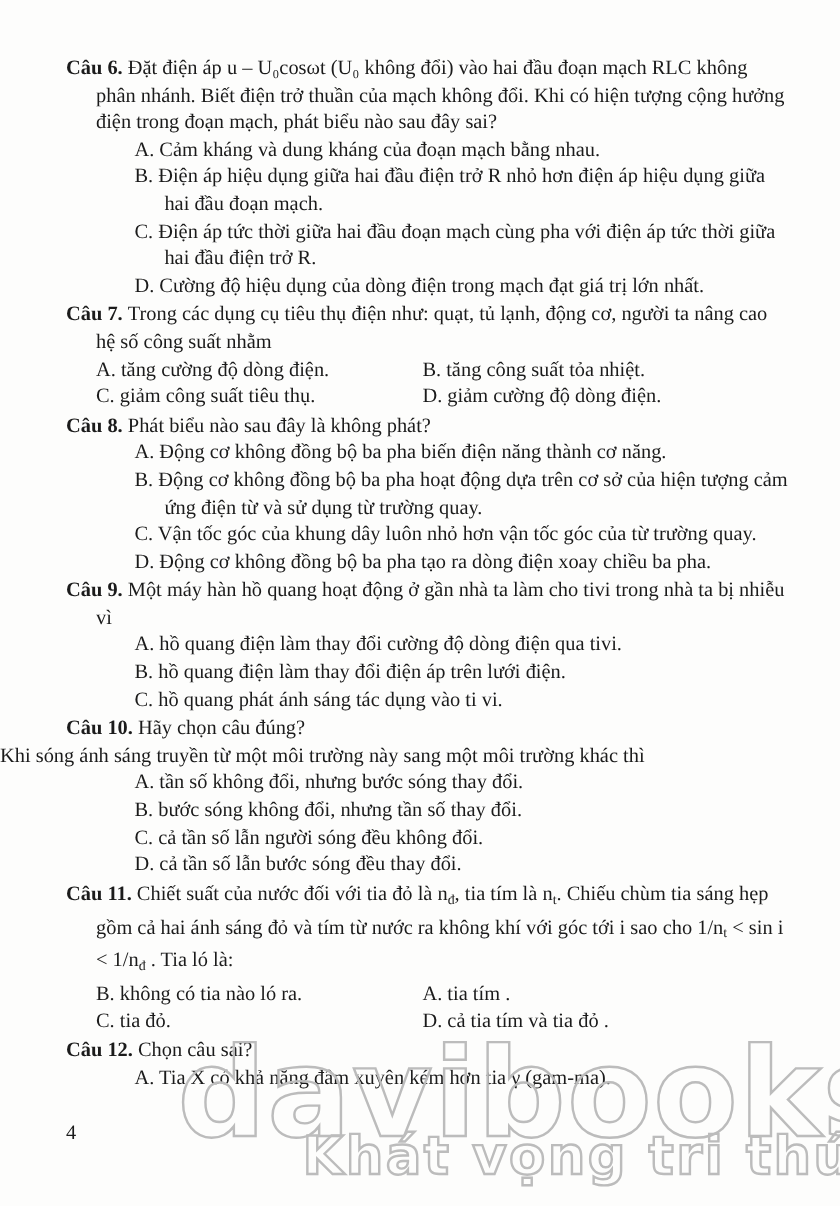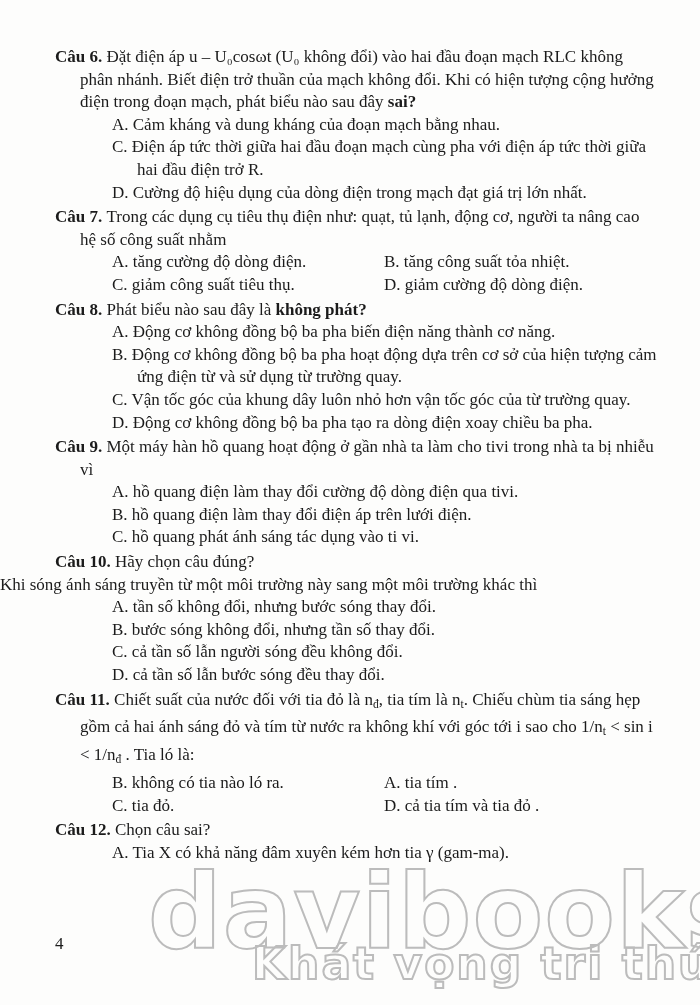--- a/index.html
+++ b/index.html
@@ -16,24 +16,24 @@
     top: 44px; left: 0; right: 42px;
   }
   .q { font-size: 17px; line-height: 22.6px; margin-top: 2px; }
   .q-stem { padding-left: 80px; text-indent: -25px; }
   .q-label { font-weight: bold; }
   .q-intro { }
   .opt-list .opt { padding-left: 105px; text-indent: -25px; margin-left: 32px; }
   .opt-grid {
     display: grid;
     grid-template-columns: 272px auto;
-    padding-left: 112px;
+    padding-left: 80px;
   }
   .opt-grid .opt { padding-right: 6px; }
-  .b { font-weight: bold; }
+  .b { font-weight: normal; }
   .sub { font-size: 0.68em; vertical-align: -0.28em; letter-spacing: 0; }
   .page-number {
     position: absolute;
     left: 55px; top: 934px;
     font-size: 17px;
   }
   .watermark {
     position: absolute;
     color: rgba(255,255,255,0);
     -webkit-text-stroke: 2px #bcbcbc;
@@ -55,20 +55,21 @@
   }
 </style>
 </head>
 <body>
 
 <div class="content">
     <div class="q">
       <div class="q-stem"><span class="q-label">Câu 6. </span><span>Đặt điện áp u – U₀cosωt (U₀ không đổi) vào hai đầu đoạn mạch RLC không phân nhánh. Biết điện trở thuần của mạch không đổi. Khi có hiện tượng cộng hưởng điện trong đoạn mạch, phát biểu nào sau đây </span><span class="b">sai?</span></div>
       <div class="opt-list">
         <div class="opt"><span>A. Cảm kháng và dung kháng của đoạn mạch bằng nhau.</span></div>
+        <div class="opt"><span>B. Điện áp hiệu dụng giữa hai đầu điện trở R nhỏ hơn điện áp hiệu dụng giữa hai đầu đoạn mạch.</span></div>
         <div class="opt"><span>C. Điện áp tức thời giữa hai đầu đoạn mạch cùng pha với điện áp tức thời giữa hai đầu điện trở R.</span></div>
         <div class="opt"><span>D. Cường độ hiệu dụng của dòng điện trong mạch đạt giá trị lớn nhất.</span></div>
       </div>
     </div>
     <div class="q">
       <div class="q-stem"><span class="q-label">Câu 7. </span><span>Trong các dụng cụ tiêu thụ điện như: quạt, tủ lạnh, động cơ, người ta nâng cao hệ số công suất nhằm</span></div>
       <div class="opt-grid">
         <div class="opt"><span>A. tăng cường độ dòng điện.</span></div>
         <div class="opt"><span>B. tăng công suất tỏa nhiệt.</span></div>
         <div class="opt"><span>C. giảm công suất tiêu thụ.</span></div>

